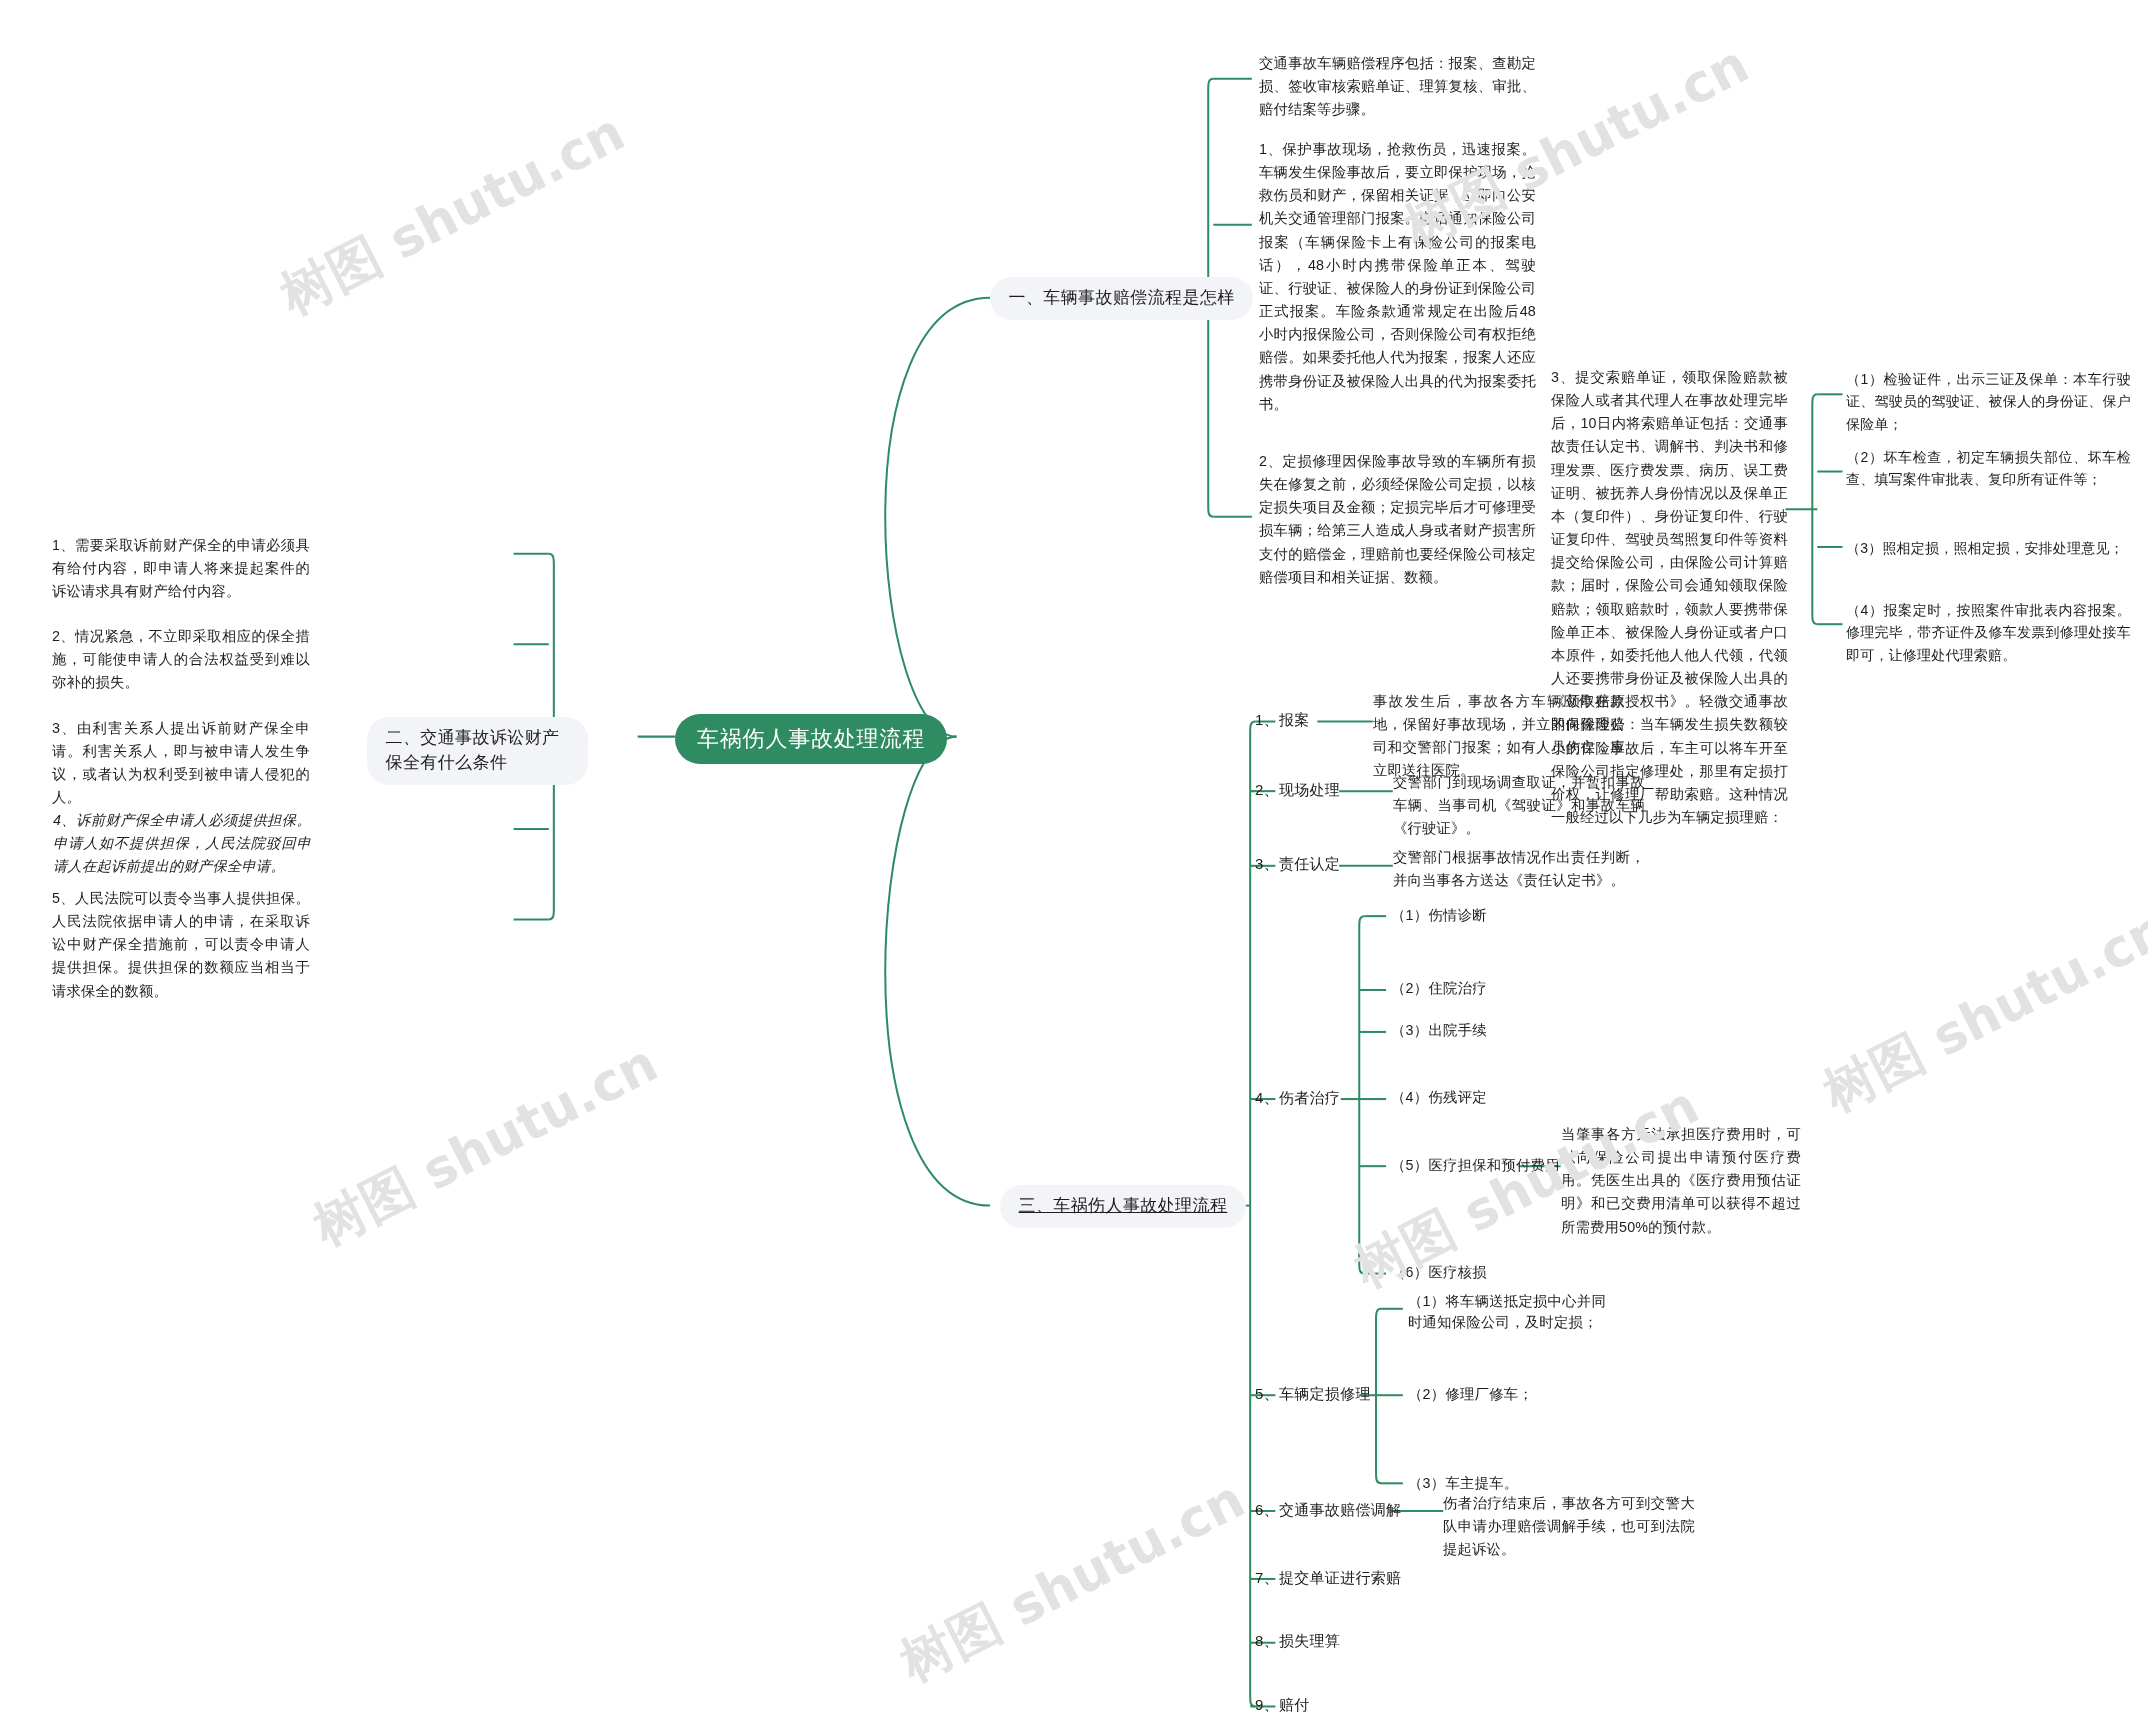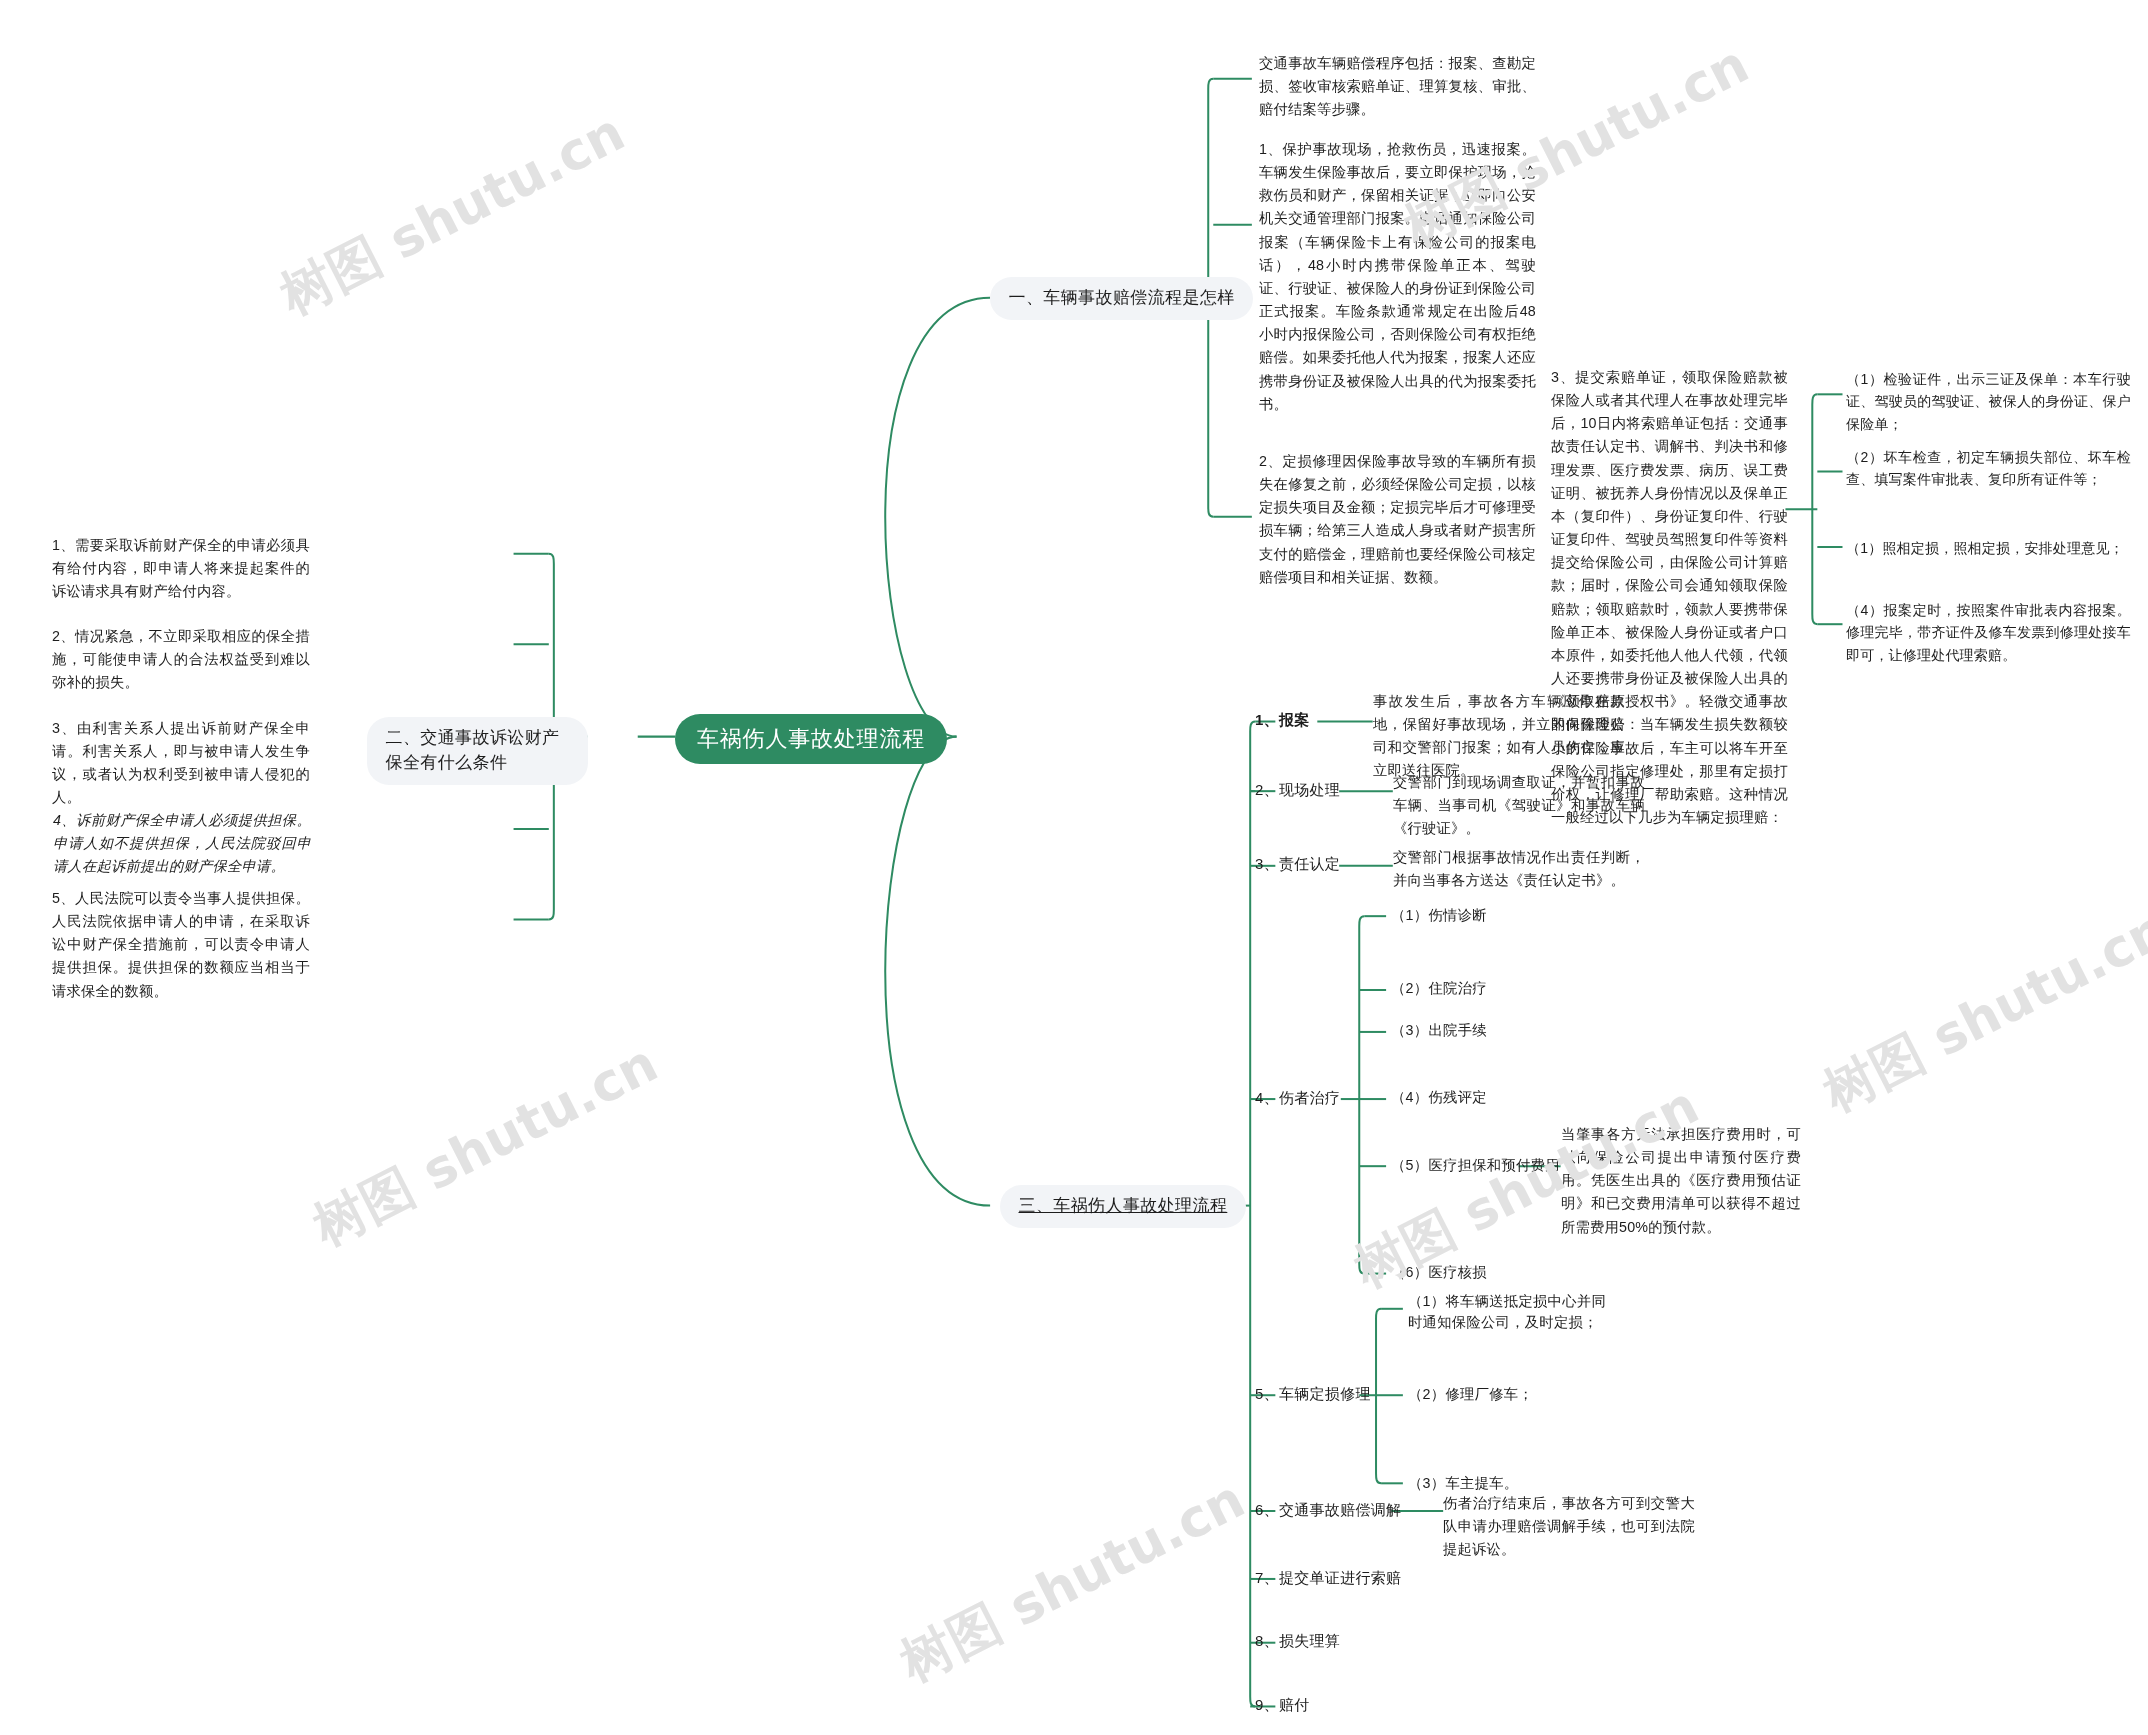--- a/index.html
+++ b/index.html
@@ -204,21 +204,21 @@
     <span>3、提交索赔单证，领取保险赔款被保险人或者其代理人在事故处理完毕后，10日内将索赔单证包括：交通事故责任认定书、调解书、判决书和修理发票、医疗费发票、病历、误工费证明、被抚养人身份情况以及保单正本（复印件）、身份证复印件、行驶证复印件、驾驶员驾照复印件等资料提交给保险公司，由保险公司计算赔款；届时，保险公司会通知领取保险赔款；领取赔款时，领款人要携带保险单正本、被保险人身份证或者户口本原件，如委托他人他人代领，代领人还要携带身份证及被保险人出具的《领取赔款授权书》。轻微交通事故的保险理赔：当车辆发生损失数额较小的保险事故后，车主可以将车开至保险公司指定修理处，那里有定损打价权，让修理厂帮助索赔。这种情况一般经过以下几步为车辆定损理赔：</span>
   </div>
 
   <div class="node para-node small" style="left:1846px; top:368px; width:285px;">
     <span>（1）检验证件，出示三证及保单：本车行驶证、驾驶员的驾驶证、被保人的身份证、保户保险单；</span>
   </div>
   <div class="node para-node small" style="left:1846px; top:446px; width:285px;">
     <span>（2）坏车检查，初定车辆损失部位、坏车检查、填写案件审批表、复印所有证件等；</span>
   </div>
   <div class="node para-node small" style="left:1846px; top:537px; width:285px;">
-    <span>（1）照相定损，照相定损，安排处理意见；</span>
+    <span>（3）照相定损，照相定损，安排处理意见；</span>
   </div>
   <div class="node para-node small" style="left:1846px; top:599px; width:285px;">
     <span>（4）报案定时，按照案件审批表内容报案。修理完毕，带齐证件及修车发票到修理处接车即可，让修理处代理索赔。</span>
   </div>
 
   <div class="node branch-node" style="left:367px; top:717px; width:221px;">
     <span>二、交通事故诉讼财产保全有什么条件</span>
   </div>
 
   <div class="node para-node" style="left:52px; top:534px; width:258px;">
@@ -234,21 +234,21 @@
     <span>4、诉前财产保全申请人必须提供担保。申请人如不提供担保，人民法院驳回申请人在起诉前提出的财产保全申请。</span>
   </div>
   <div class="node para-node" style="left:52px; top:887px; width:258px;">
     <span>5、人民法院可以责令当事人提供担保。人民法院依据申请人的申请，在采取诉讼中财产保全措施前，可以责令申请人提供担保。提供担保的数额应当相当于请求保全的数额。</span>
   </div>
 
   <div class="node branch-node" style="left:1000px; top:1185px;text-decoration:underline;">
     <span>三、车祸伤人事故处理流程</span>
   </div>
 
-  <div class="node item-node" style="left:1255px; top:709px;font-weight:bold;">
+  <div class="node item-node" style="left:1255px; top:709px;">
     <span>1、报案</span>
   </div>
   <div class="node para-node" style="left:1373px; top:690px; width:252px;">
     <span>事故发生后，事故各方车辆应停在原地，保留好事故现场，并立即向保险公司和交警部门报案；如有人员伤亡，应立即送往医院。</span>
   </div>
 
   <div class="node item-node" style="left:1255px; top:779px;">
     <span>2、现场处理</span>
   </div>
   <div class="node para-node" style="left:1393px; top:771px; width:252px;">

